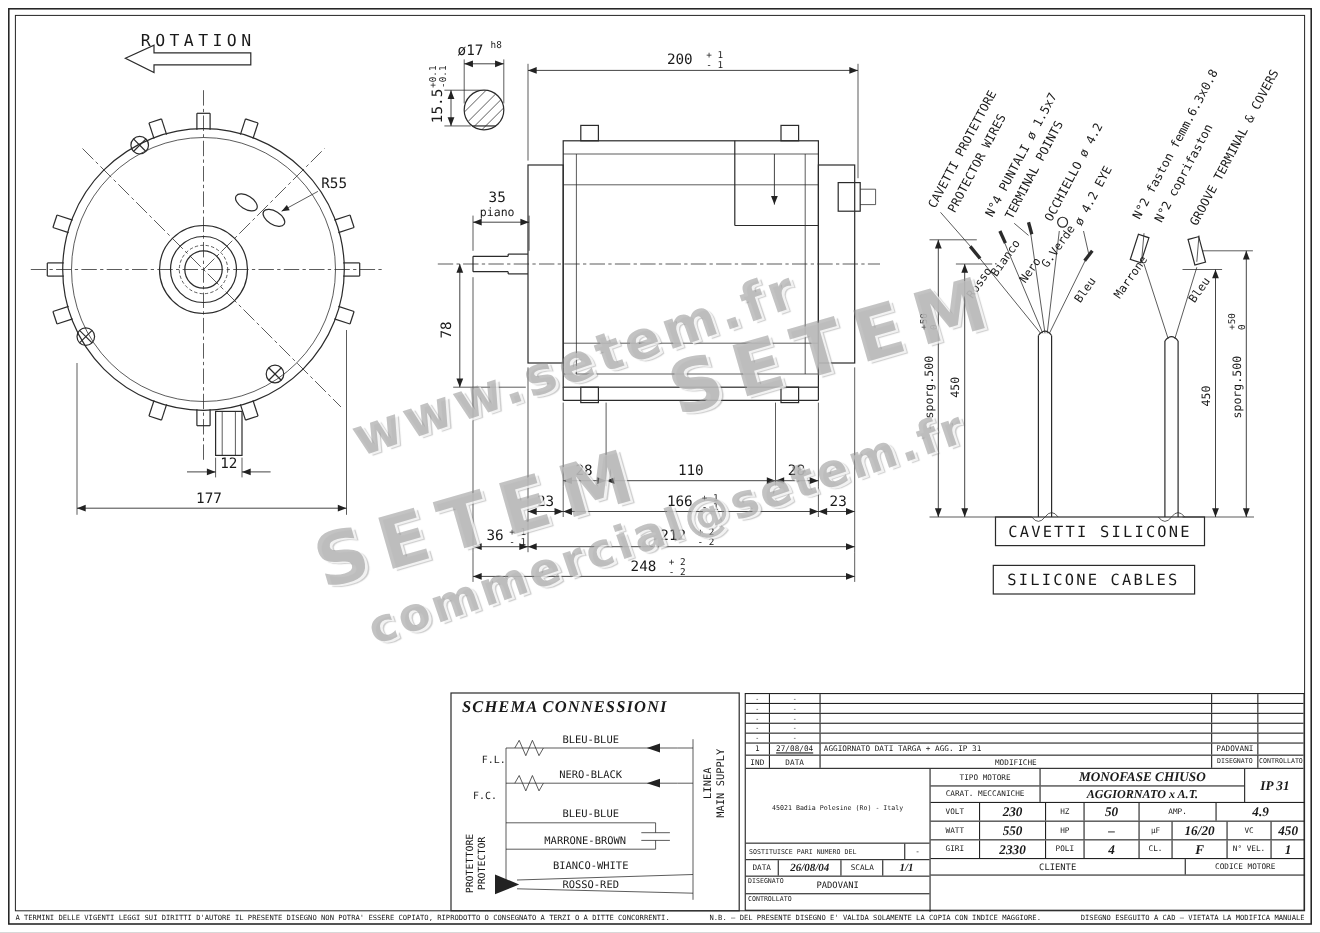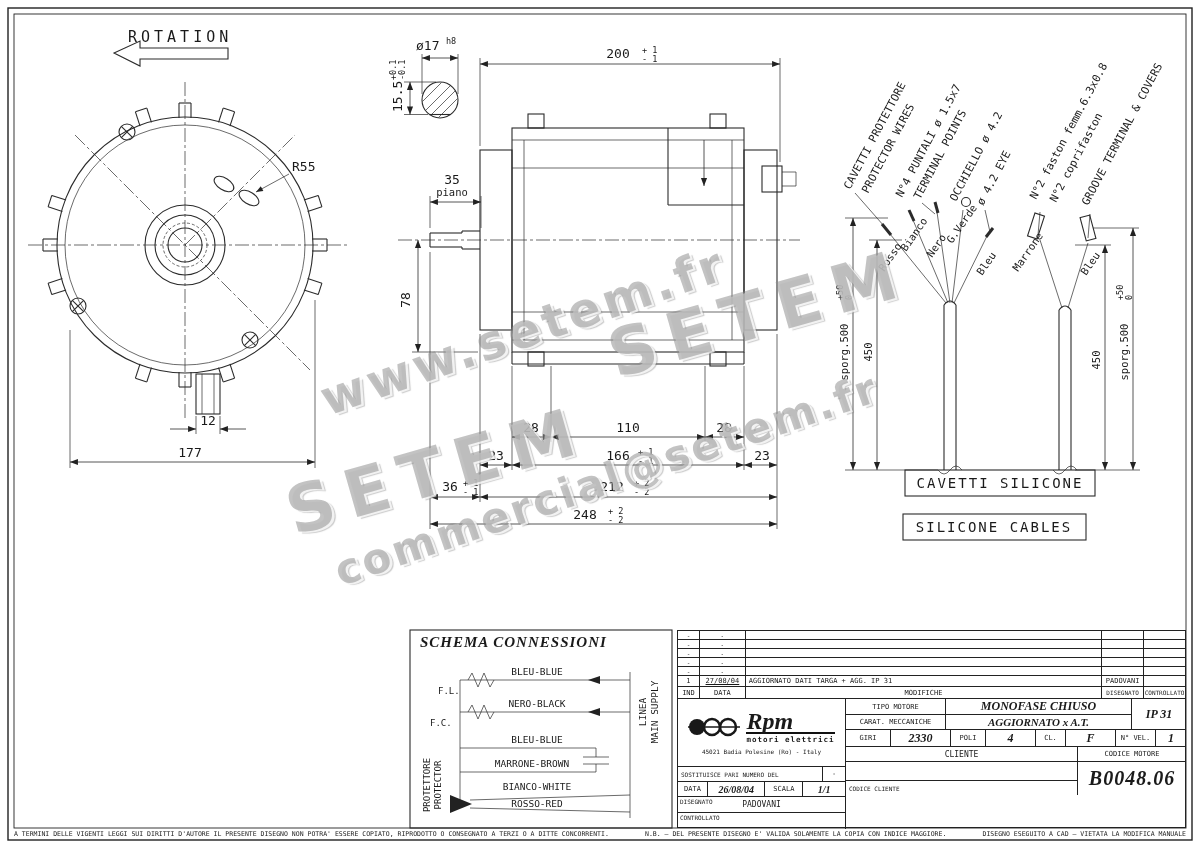--- a/index.html
+++ b/index.html
@@ -429,32 +429,20 @@
     <div class="c f7" style="width:46px;">DATA</div>
     <div class="c f7" style="width:357px;">MODIFICHE</div>
     <div class="c f6" style="width:42px;">DISEGNATO</div>
     <div class="c f6 last" style="width:41px;">CONTROLLATO</div>
   </div>
 
   <div class="tb-main">
 
     <div class="tb-left">
       <div class="logo-cell">
-        <div class="logo-row">
-          <svg width="52" height="24" viewBox="0 0 52 24">
-            <circle cx="9" cy="12" r="8" fill="#181818"></circle>
-            <circle cx="24" cy="12" r="8" fill="none" stroke="#181818" stroke-width="2.5"></circle>
-            <circle cx="40" cy="12" r="8" fill="none" stroke="#181818" stroke-width="2.5"></circle>
-            <line x1="0" y1="12" x2="52" y2="12" stroke="#181818" stroke-width="1.5"></line>
-          </svg>
-          <div>
-            <div class="rpm-name">Rpm</div>
-            <div class="rpm-sub">motori elettrici</div>
-          </div>
-        </div>
         <div class="rpm-addr">45021 Badia Polesine (Ro) - Italy</div>
       </div>
       <div class="row" style="height:15px;border-bottom:1px solid #222;">
         <div class="c f6 left" style="width:146px;">SOSTITUISCE PARI NUMERO DEL</div>
         <div class="c f7 last" style="width:22px;">-</div>
       </div>
       <div class="row" style="height:15px;">
         <div class="c f7" style="width:30px;">DATA</div>
         <div class="c val" style="width:58px;font-size:10px;">26/08/04</div>
         <div class="c f7" style="width:38px;">SCALA</div>
@@ -471,42 +459,53 @@
 
     <div class="tb-right">
       <div class="ipbox val">IP 31</div>
       <div class="row" style="height:16px;width:285px;">
         <div class="c f7" style="width:100px;">TIPO MOTORE</div>
         <div class="c val last" style="width:185px;">MONOFASE CHIUSO</div>
       </div>
       <div class="row" style="height:15px;width:285px;">
         <div class="c f7" style="width:100px;">CARAT. MECCANICHE</div>
         <div class="c val last" style="width:185px;font-size:11px;">AGGIORNATO x A.T.</div>
+      </div>
+      <div class="row" style="height:17px;">
+        <div class="c f7" style="width:45px;">VOLT</div>
+        <div class="c val" style="width:60px;">230</div>
+        <div class="c f7" style="width:35px;">HZ</div>
+        <div class="c val" style="width:50px;">50</div>
+        <div class="c f7" style="width:70px;">AMP.</div>
+        <div class="c val last" style="width:80px;">4.9</div>
+      </div>
+      <div class="row" style="height:17px;">
+        <div class="c f7" style="width:45px;">WATT</div>
+        <div class="c val" style="width:60px;">550</div>
+        <div class="c f7" style="width:35px;">HP</div>
+        <div class="c val" style="width:50px;">–</div>
+        <div class="c f7" style="width:30px;">µF</div>
+        <div class="c val" style="width:50px;">16/20</div>
+        <div class="c f7" style="width:40px;">VC</div>
+        <div class="c val last" style="width:30px;">450</div>
       </div>
       <div class="row" style="height:17px;">
         <div class="c f7" style="width:45px;">GIRI</div>
         <div class="c val" style="width:60px;">2330</div>
         <div class="c f7" style="width:35px;">POLI</div>
         <div class="c val" style="width:50px;">4</div>
         <div class="c f7" style="width:30px;">CL.</div>
         <div class="c val" style="width:50px;">F</div>
         <div class="c f7" style="width:40px;">N° VEL.</div>
         <div class="c val last" style="width:30px;">1</div>
       </div>
       <div class="row" style="height:15px;">
         <div class="c f8" style="width:232px;">CLIENTE</div>
         <div class="c f7 last" style="width:108px;">CODICE MOTORE</div>
       </div>
-      <div style="display:flex;height:33px;">
-        <div style="width:232px;border-right:1px solid #222;box-sizing:border-box;display:flex;flex-direction:column;">
-          <div style="height:18px;"></div>
-          <div class="f6 left" style="height:15px;border-top:1px solid #222;display:flex;align-items:center;padding-left:3px;box-sizing:border-box;">CODICE CLIENTE</div>
-        </div>
-        <div class="valbig" style="width:108px;display:flex;align-items:center;justify-content:center;">B0048.06</div>
-      </div>
     </div>
   </div>
 </div>
 
 <div class="foot">
   <span>A TERMINI DELLE VIGENTI LEGGI SUI DIRITTI D'AUTORE IL PRESENTE DISEGNO NON POTRA' ESSERE COPIATO, RIPRODOTTO O CONSEGNATO A TERZI O A DITTE CONCORRENTI.</span>
   <span>N.B. – DEL PRESENTE DISEGNO E' VALIDA SOLAMENTE LA COPIA CON INDICE MAGGIORE.</span>
   <span>DISEGNO ESEGUITO A CAD – VIETATA LA MODIFICA MANUALE</span>
 </div>
 

